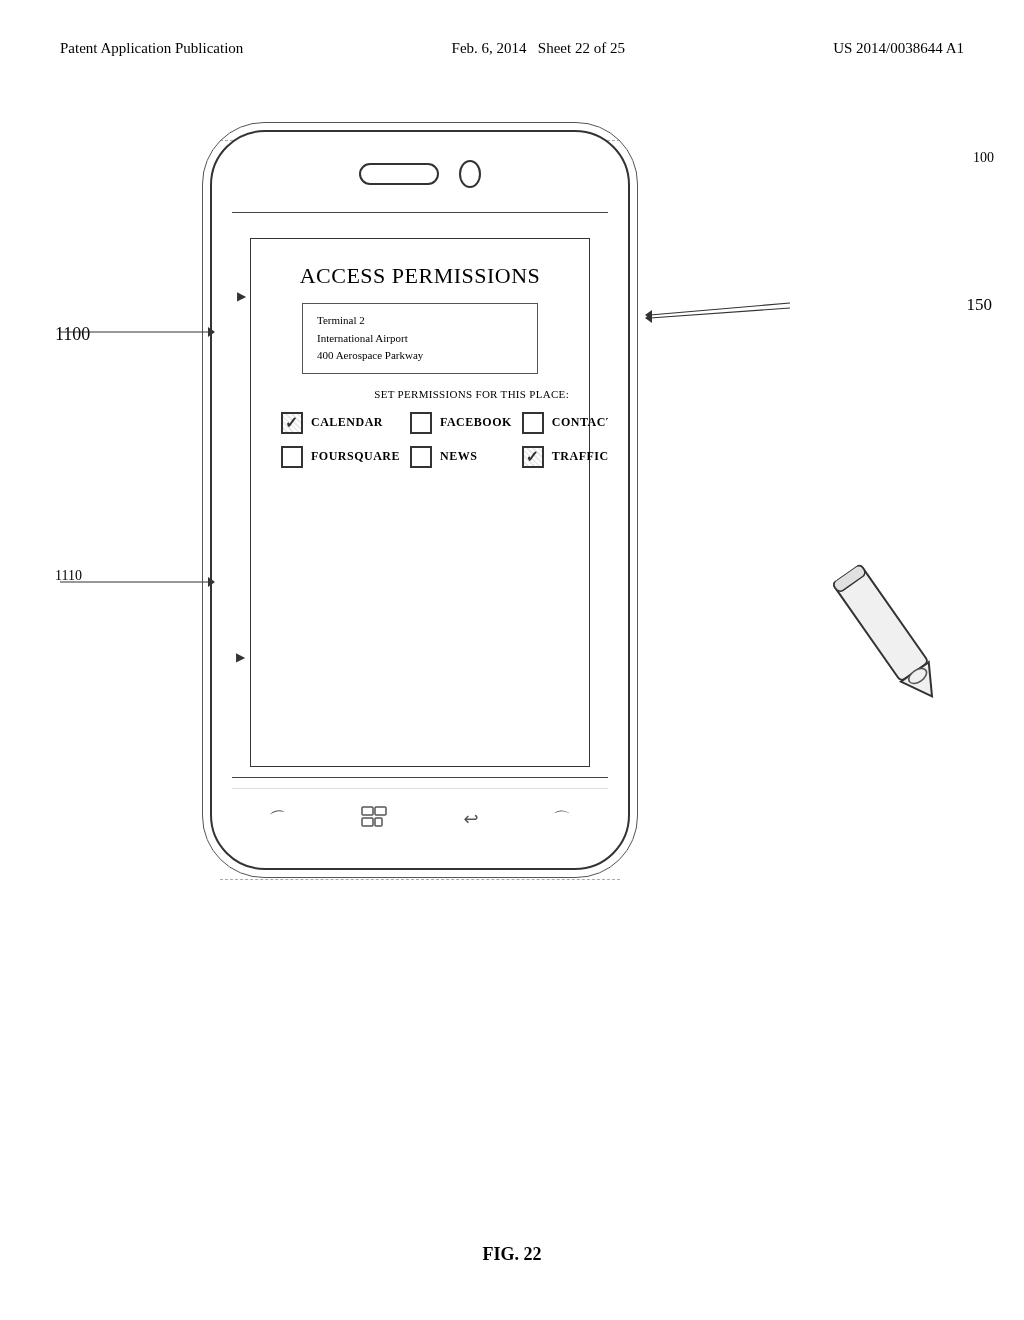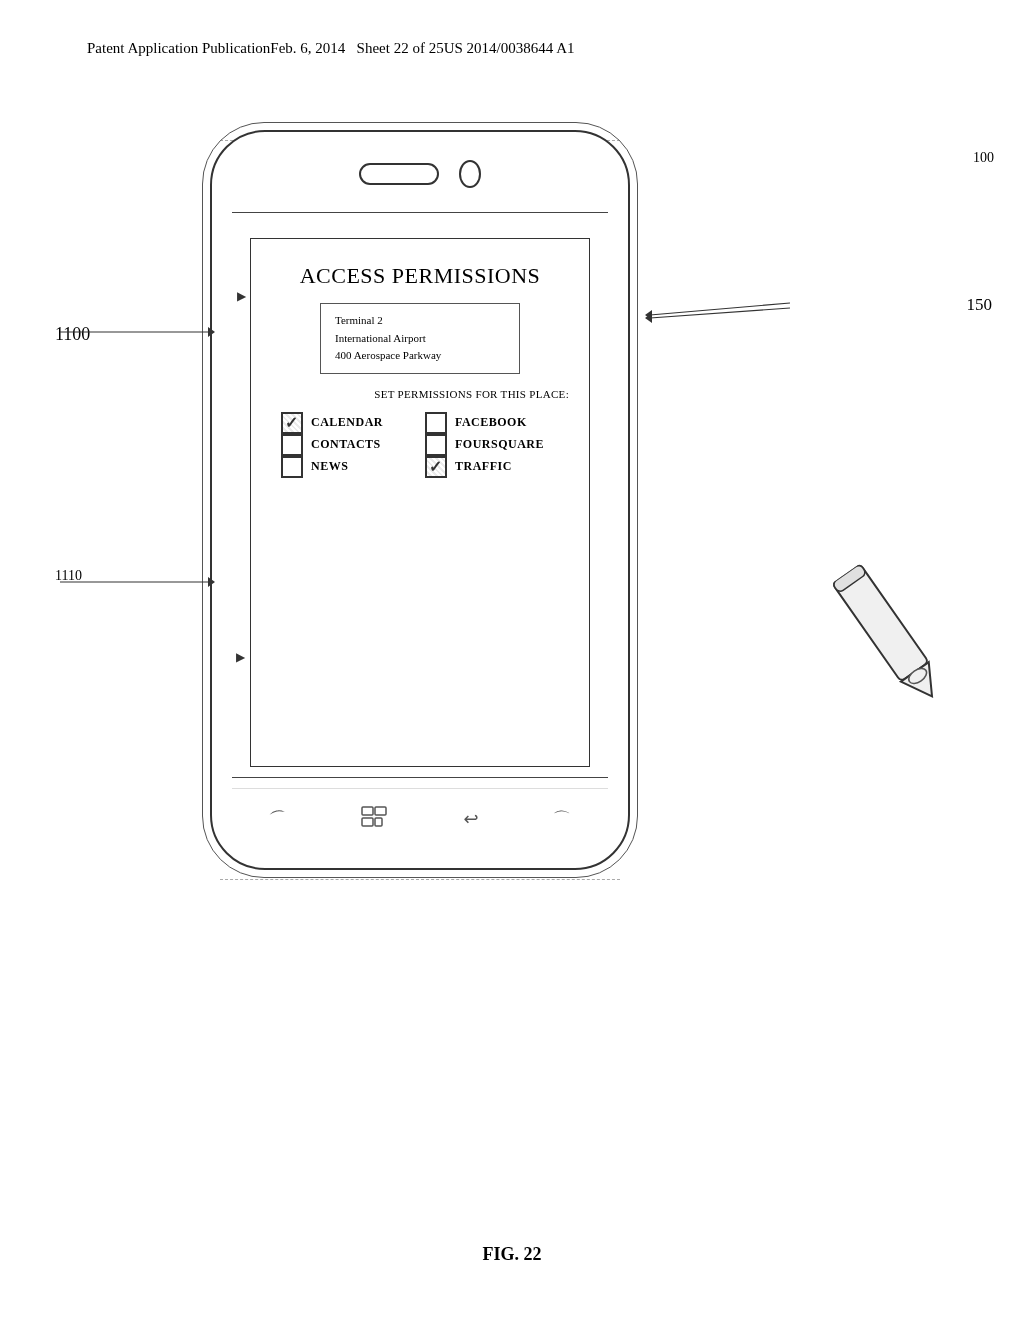--- a/index.html
+++ b/index.html
@@ -12,23 +12,23 @@
       overflow: hidden;
     }
 
     
     .patent-header {
       position: absolute;
       top: 40px;
       left: 60px;
       right: 60px;
       display: flex;
+      justify-content: space-between;
       align-items: center;
       font-size: 15px;
-      margin-left: 27px;
     }
 
     
     .phone-container {
       position: absolute;
       top: 130px;
       left: 190px;
       width: 460px;
       height: 760px;
     }
@@ -132,37 +132,37 @@
       text-align: center;
       margin-bottom: 12px;
       line-height: 1.5;
       letter-spacing: 0.3px;
     }
 
     .location-box {
       border: 1px solid #555;
       padding: 8px 14px;
       margin: 0 auto 14px auto;
-      width: 200px;
+      width: 236px;
       font-size: 11px;
       line-height: 1.6;
     }
 
     .permissions-label {
       font-size: 11px;
       text-align: right;
       margin-bottom: 12px;
       letter-spacing: 0.3px;
     }
 
     
     .permissions-grid {
       display: grid;
-      grid-template-columns: 1fr 1fr;
-      gap: 0 10px;
+      grid-template-columns: 1fr 1fr 1fr;
+      gap: 12px 10px;
       padding: 0 10px;
     }
 
     .permission-item {
       display: flex;
       align-items: center;
       gap: 8px;
       font-size: 12px;
       font-weight: bold;
       letter-spacing: 0.5px;

